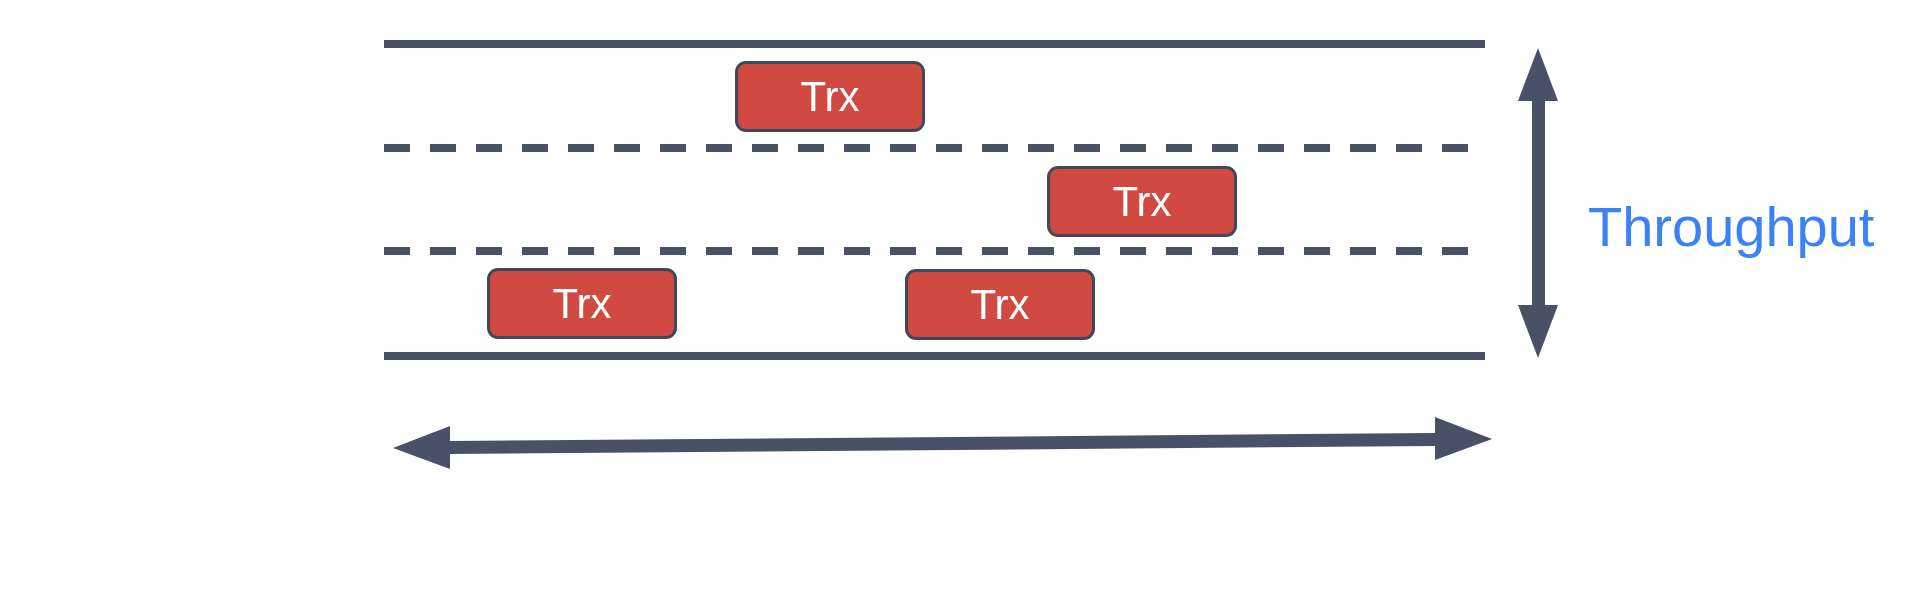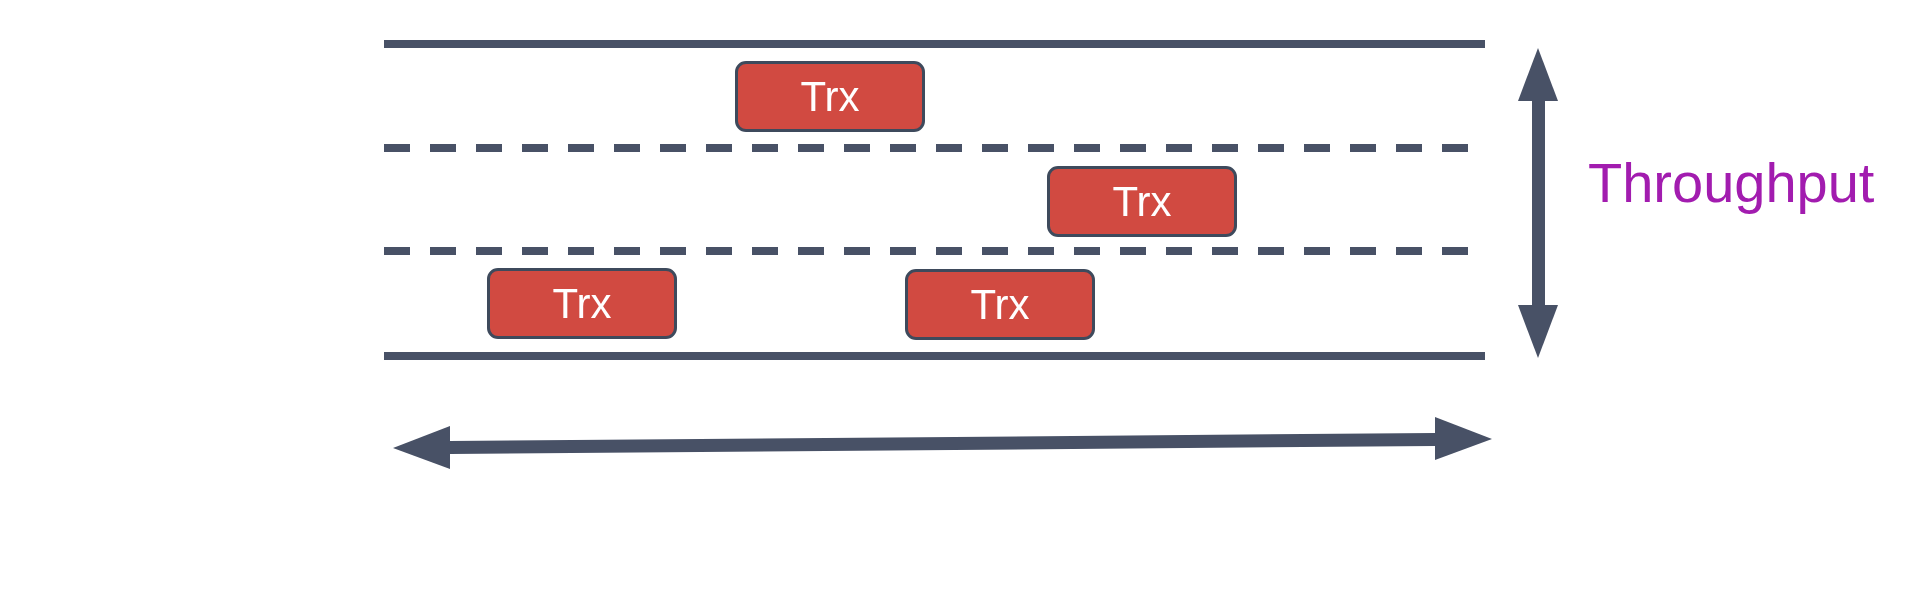--- a/index.html
+++ b/index.html
@@ -59,22 +59,23 @@
   .arrow-layer {
     position: absolute;
     left: 0;
     top: 0;
     width: 1920px;
     height: 613px;
     pointer-events: none;
   }
   .label {
     position: absolute;
-    color: #a21caf;
+    color: #3b82f6;
     white-space: nowrap;
+    margin-top: 44px;
   }
   .label.throughput {
     left: 1588px;
     top: 150px;
     font-size: 56px;
   }
   .label.time-to-finality {
     left: 935px;
     top: 516px;
     font-size: 58px;

